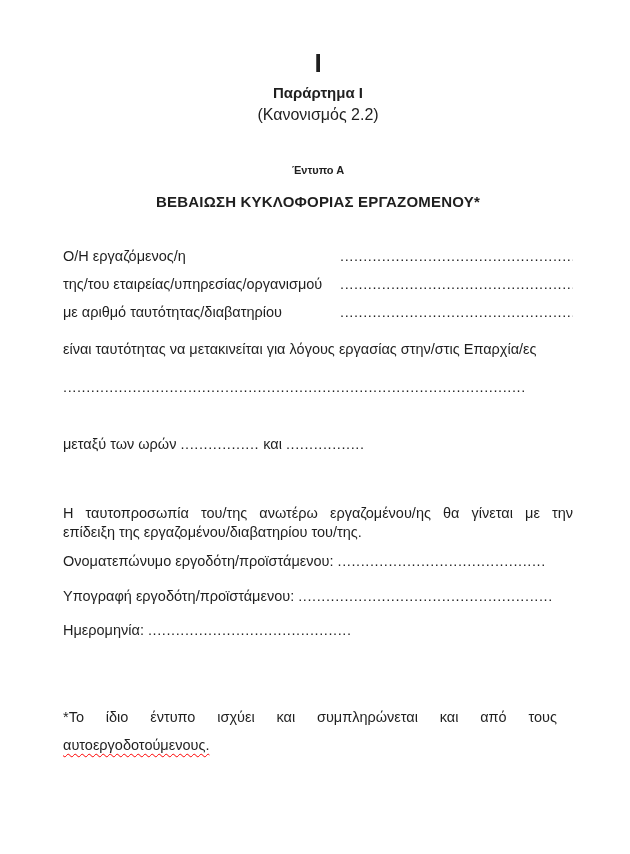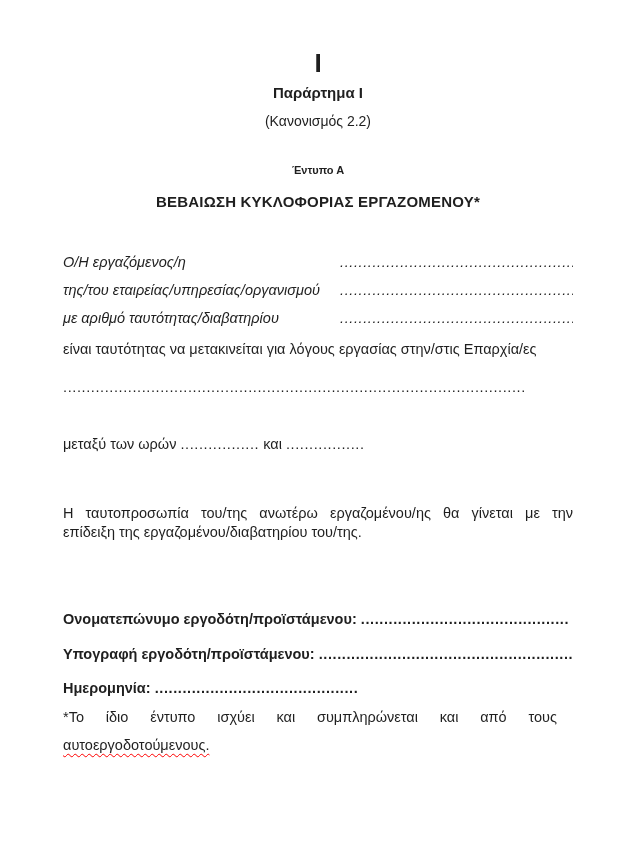--- a/index.html
+++ b/index.html
@@ -12,38 +12,38 @@
     font-size: 14.5px;
     color: #1f1f1f;
     overflow: hidden;
   }
   .blk { position: absolute; left: 63px; width: 510px; }
   .center { text-align: center; }
   .bold { font-weight: 700; }
 
   #top-mark   { top: 50px; font-size: 26px; font-weight: 700; line-height: 26px; }
   #appendix   { top: 84px;  font-size: 15px; }
-  #regulation { top: 113px; font-size: 14px; }
+  #regulation { top: 106px; font-size: 16px; }
   #form-label { top: 164px; font-size: 11px; }
   #form-title { top: 193px; font-size: 15px; letter-spacing: 0.2px; }
 
   #fields { top: 248px; }
-  .field-row { display: flex; align-items: center; height: 28px; font-style: italic; }
+  .field-row { display: flex; align-items: flex-start; height: 28px; }
   .field-row .label { flex: none; width: 277px; white-space: nowrap; }
   .field-row .fill  { flex: none; width: 233px; overflow: hidden; white-space: nowrap; letter-spacing: 0.6px; }
 
   #travel-intro { top: 341px; white-space: nowrap; }
   #travel-fill  { top: 379px; width: 462px; overflow: hidden; white-space: nowrap; letter-spacing: 0.6px; }
   #hours-line   { top: 436px; white-space: nowrap; }
   .dots-inline  { letter-spacing: 0.6px; }
 
   #identity { top: 504px; line-height: 19px; }
   .jline { text-align: justify; text-align-last: justify; white-space: normal; }
 
-  #signature { top: 610px; font-weight: bold; }
+  #signature { top: 552px; }
   .sig-row { line-height: 18px; white-space: nowrap; }
   .sig-row + .sig-row { margin-top: 16.5px; }
 
   #footnote { top: 703px; width: 494px; line-height: 28px; }
   .misspelled {
     text-decoration-line: underline;
     text-decoration-style: wavy;
     text-decoration-color: #ff0000;
     text-decoration-thickness: 1px;
     text-underline-offset: 3px;

